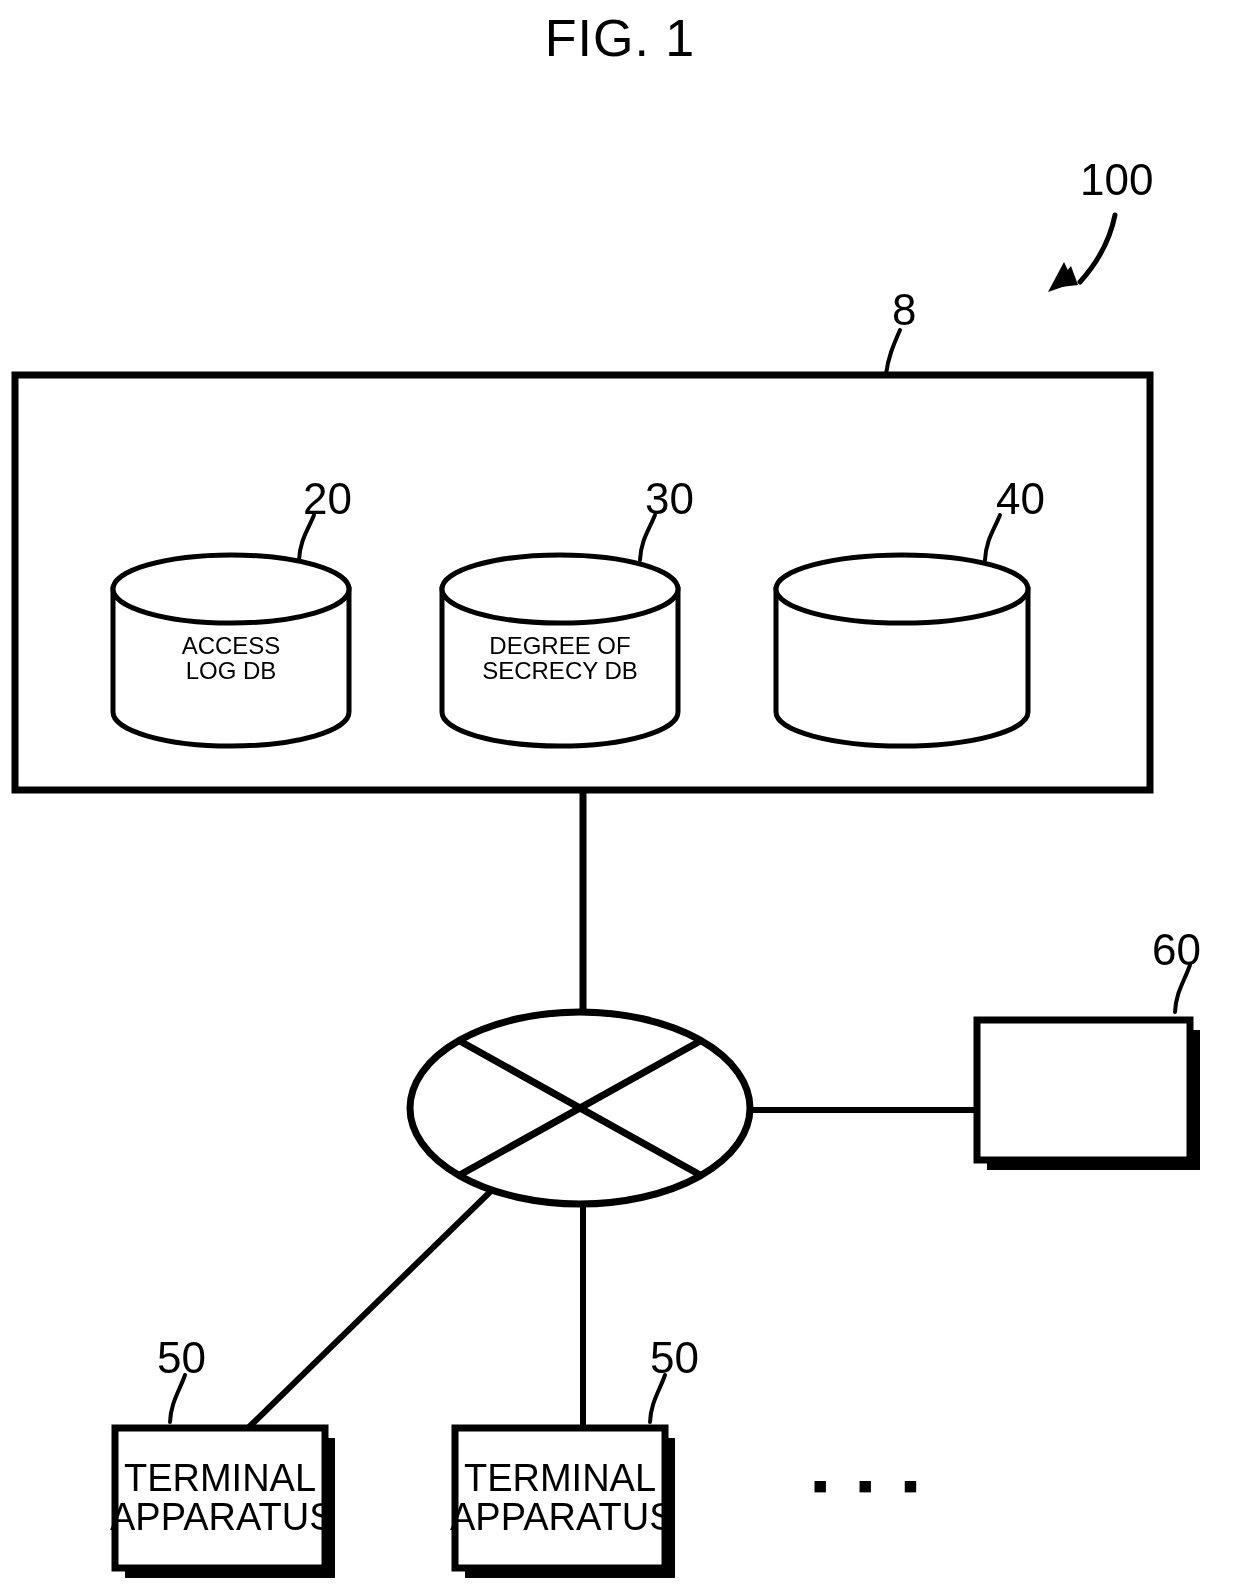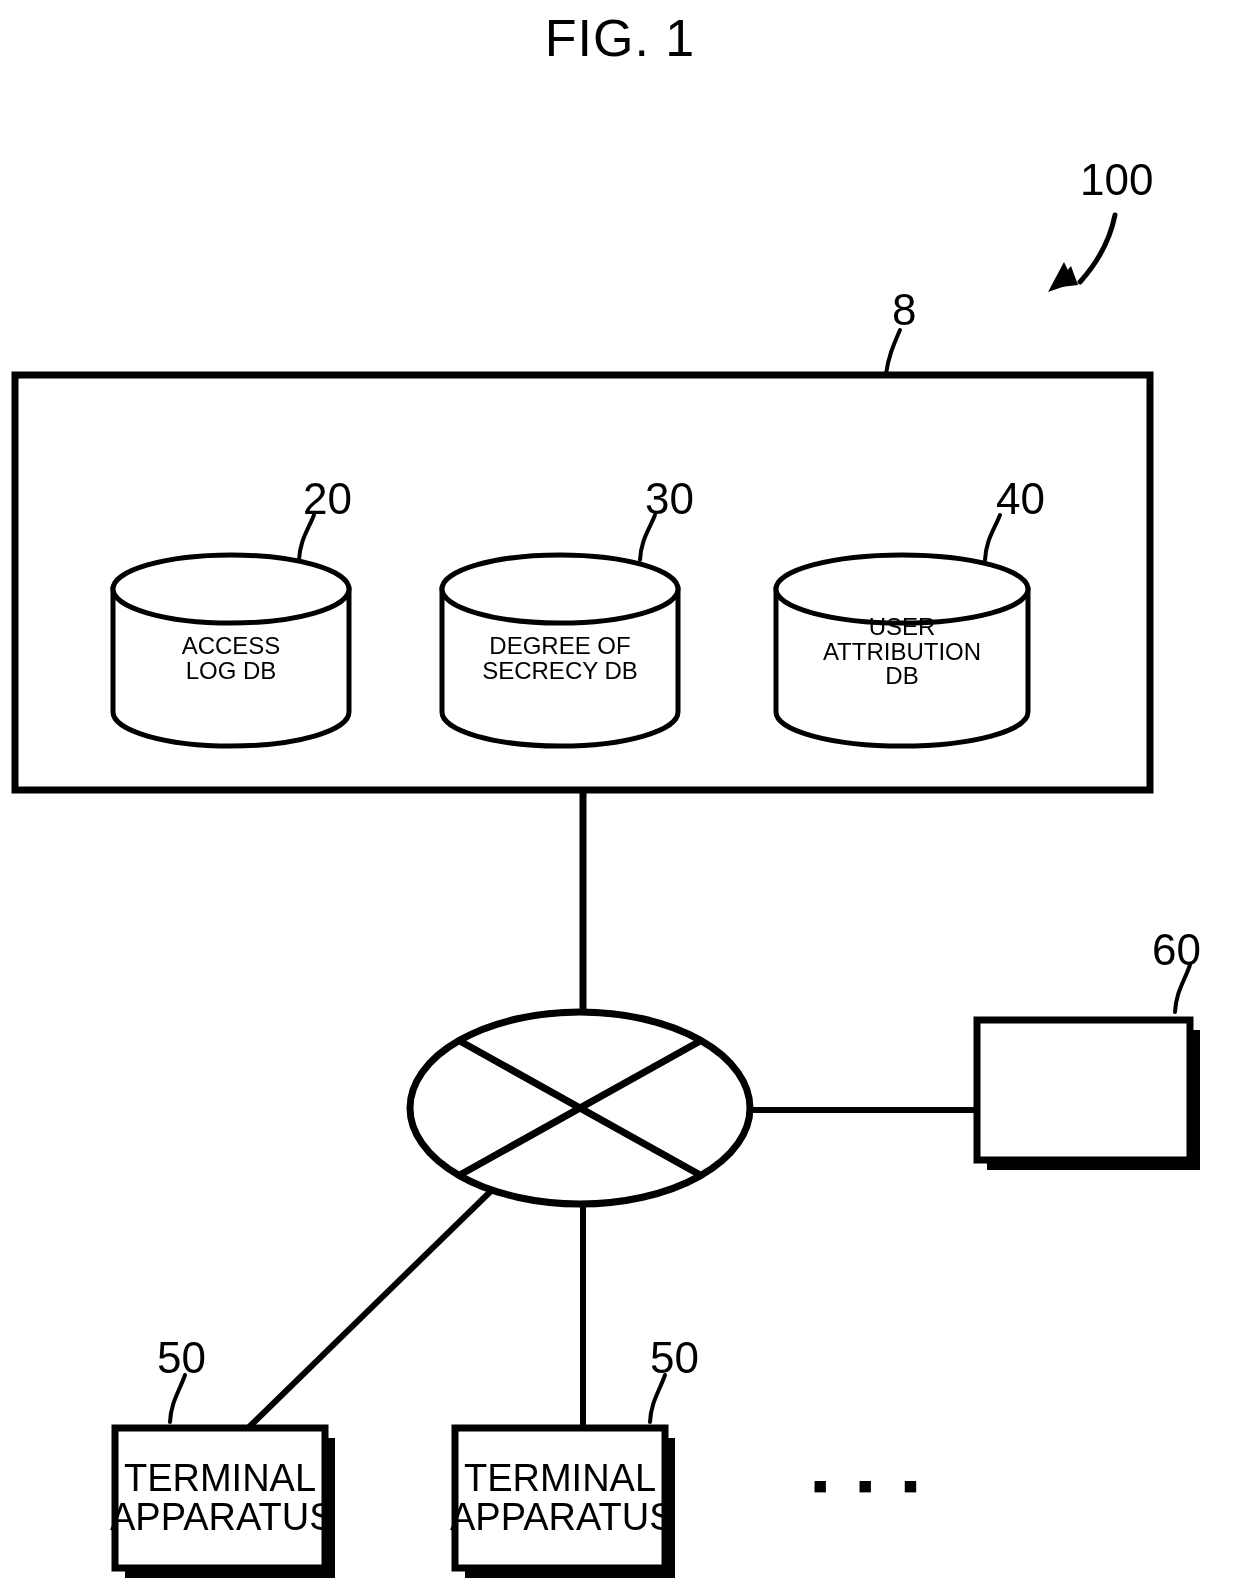--- a/index.html
+++ b/index.html
@@ -158,23 +158,20 @@
 
   <div class="ref-num" style="left:650px; top:1336px;">50</div>
 
 
   <div class="cyl-label" style="left:113px; top:634px; width:236px;">ACCESS
 LOG DB</div>
 
   <div class="cyl-label" style="left:442px; top:634px; width:236px;">DEGREE OF
 SECRECY DB</div>
 
-  <div class="cyl-label" style="left:772px; top:615px; width:260px;">USER
-ATTRIBUTION
-DB</div>
 
 
   <div class="box-label" style="left:110px; top:1459px; width:220px;">TERMINAL
 APPARATUS</div>
 
   <div class="box-label" style="left:450px; top:1459px; width:220px;">TERMINAL
 APPARATUS</div>
 
   <div class="ref-num" style="left:812px; top:1462px; font-size:46px; letter-spacing:8px;">▪ ▪ ▪</div>
 

